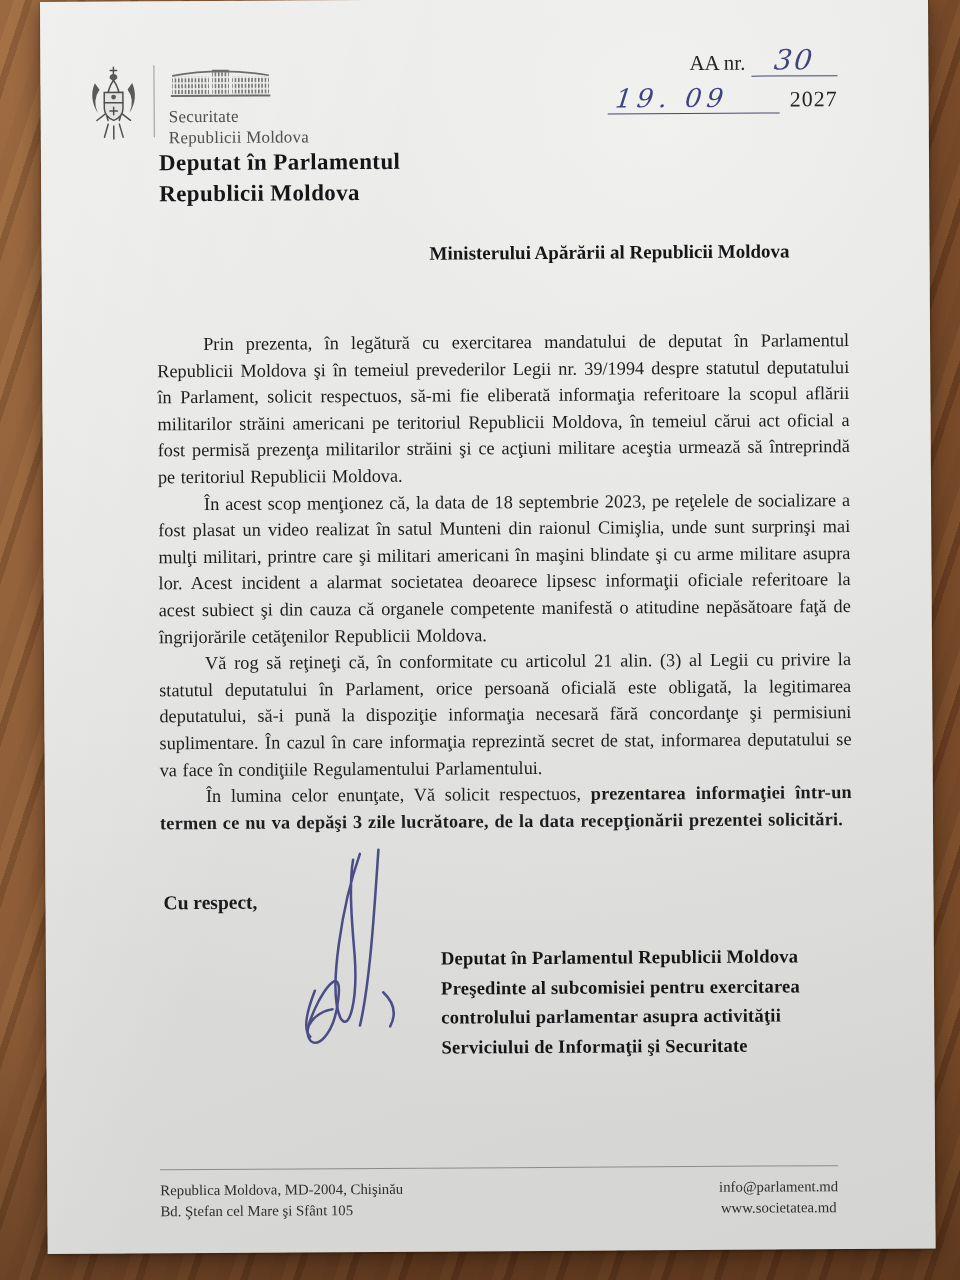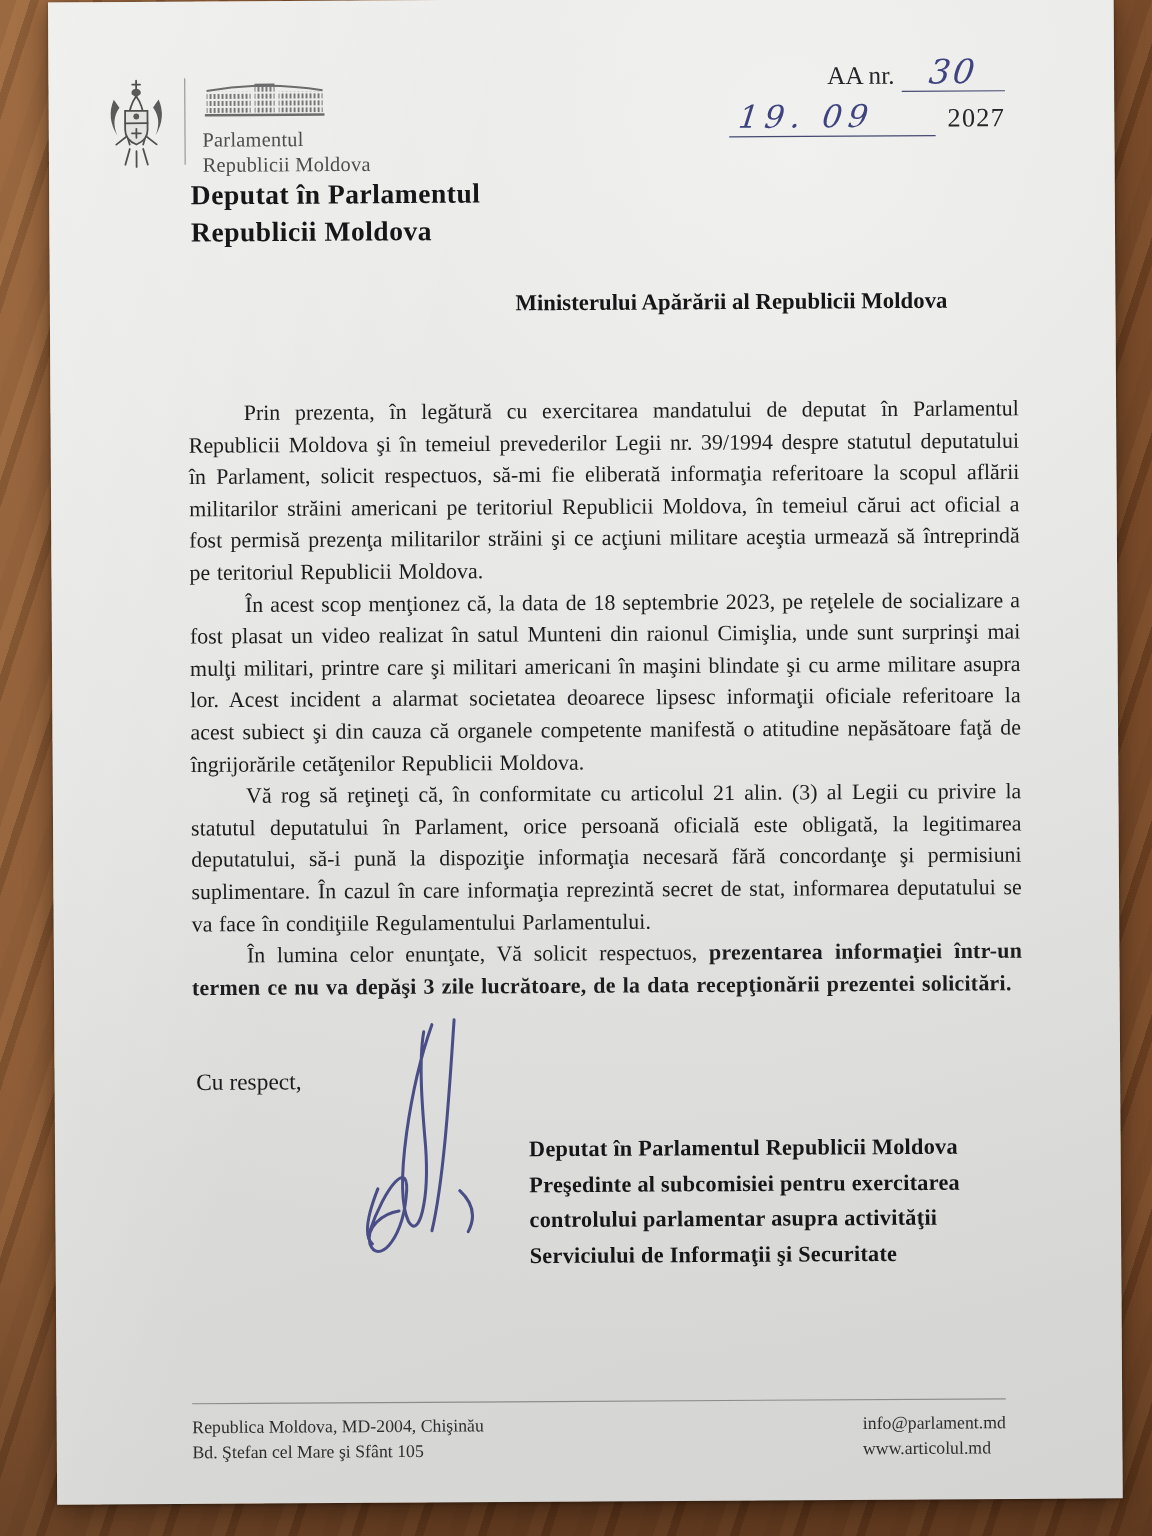--- a/index.html
+++ b/index.html
@@ -49,28 +49,28 @@
   
   .addressee{ position:absolute; left:388px; top:243px; font-weight:bold; font-size:19px; white-space:nowrap; color:#161618; }
   
   .body-text{ position:absolute; left:115px; top:330px; width:692px; }
   .body-text p{
     font-size:18.3px; line-height:26.6px; text-align:justify; text-indent:46px;
     color:#1d1d1f; word-spacing:1px;
   }
   .body-text p b{ letter-spacing:0.2px; }
   
-  .closing{ position:absolute; left:118px; top:891px; font-weight:normal; font-size:19.5px; color:#1b1b1d; }
+  .closing{ position:absolute; left:118px; top:891px; font-weight:bold; font-size:19.5px; color:#1b1b1d; }
   .signature{ position:absolute; left:238px; top:846px; }
   
   .signer{ position:absolute; left:395px; top:944px; font-weight:bold; font-size:18.6px; line-height:29.5px; color:#161618; letter-spacing:0.2px; white-space:nowrap; }
   
   .footer{ position:absolute; left:113px; top:1168px; width:678px; border-top:1.5px solid #8c8c8a; padding-top:10px; display:flex; justify-content:space-between; }
   .footer .col{ font-size:14.8px; line-height:21px; color:#2e2e30; }
-  .footer .col.right{ text-align:left; }
+  .footer .col.right{ text-align:center; }
 </style>
 </head>
 <body>
 
 <div class="paper">
 
   <div class="letterhead">
     <svg class="coa" viewBox="0 0 60 86" fill="none" stroke="#4f4f4f" stroke-width="1.6" stroke-linecap="round">
       <path d="M30,3 v7 M26.5,6.5 h7"></path>
       <path d="M30,10 q5,1 4,5 l-4,3 -4,-3 q-1,-4 4,-5 Z" fill="#5a5a5a" stroke="none"></path>
@@ -93,21 +93,21 @@
           </pattern>
         </defs>
         <path d="M2,12 Q60,2 118,12" stroke="#6c6c6c" stroke-width="2" fill="none"></path>
         <rect x="2" y="13" width="44" height="21" fill="url(#win)"></rect>
         <rect x="50" y="7" width="20" height="27" fill="url(#win)"></rect>
         <rect x="50" y="5" width="20" height="3" fill="#6c6c6c"></rect>
         <rect x="74" y="13" width="44" height="21" fill="url(#win)"></rect>
         <rect x="0" y="35" width="120" height="2.4" fill="#6c6c6c"></rect>
       </svg>
       <div class="org-name">
-        <div>Parlamentul</div>
+        <div>Securitate</div>
         <div>Republicii Moldova</div>
       </div>
     </div>
   </div>
 
   <div class="ref">
     <div class="ref-line1">
       <span>AA nr.</span><span class="ref-number"><span class="hand">30</span></span>
     </div>
     <div class="ref-line2">
@@ -146,17 +146,17 @@
     <div>Serviciului de Informaţii şi Securitate</div>
   </div>
 
   <div class="footer">
     <div class="col">
       <div>Republica Moldova, MD-2004, Chişinău</div>
       <div>Bd. Ştefan cel Mare şi Sfânt 105</div>
     </div>
     <div class="col right">
       <div>info@parlament.md</div>
-      <div>www.articolul.md</div>
+      <div>www.societatea.md</div>
     </div>
   </div>
 
 </div>
 
 </body></html>

